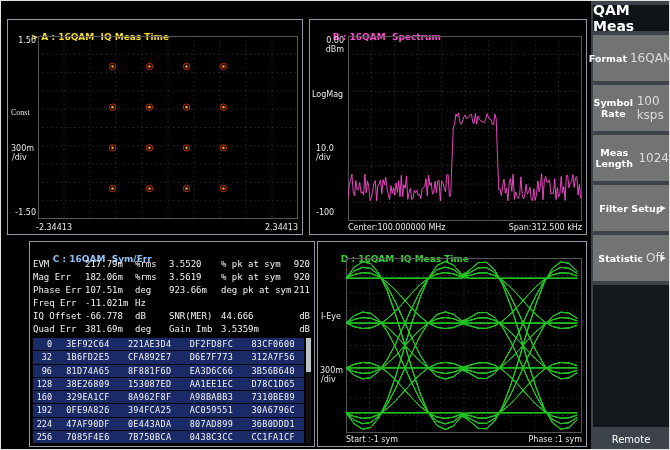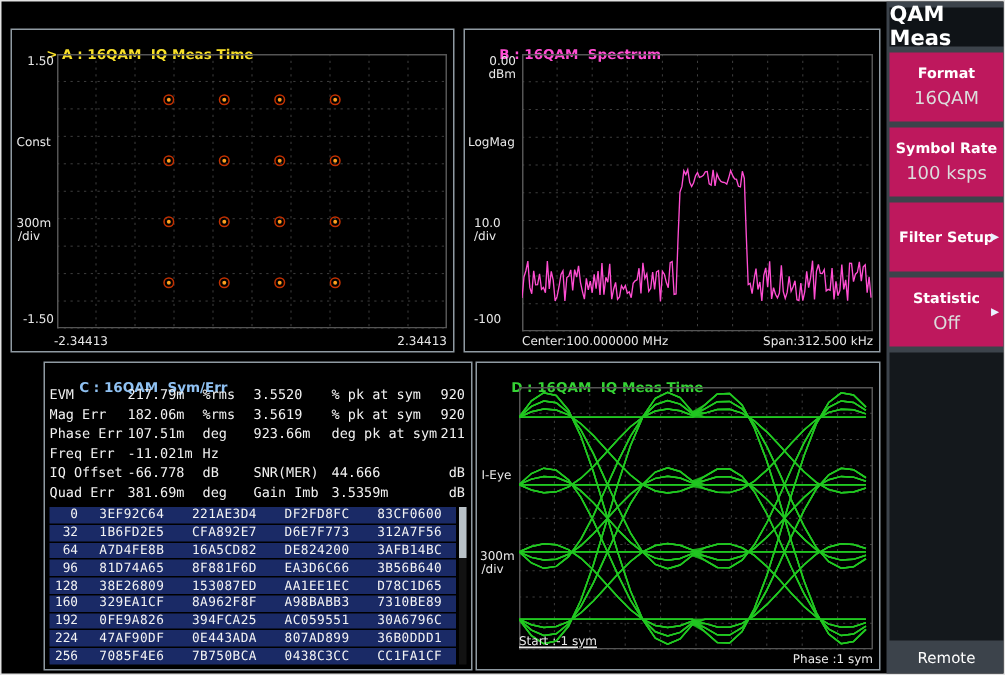--- a/index.html
+++ b/index.html
@@ -24,39 +24,39 @@
   .trow{flex:1;background:#1a2a66;display:grid;grid-template-columns:24px 1fr 1fr 1fr 1fr;align-items:center;}
   .trow .ti{text-align:right;padding-right:5px;}
   .trow .tv{text-align:center;letter-spacing:0.3px;}
   .sbar{position:absolute;top:96px;right:3px;bottom:3px;width:5px;background:#121212;}
   .sthumb{position:absolute;top:0;left:0;right:0;height:32%;background:#b9c2c8;}
   .sidebar{position:absolute;left:590px;top:0;width:80px;height:450px;background:#3c434b;
            box-sizing:border-box;padding:4px 2px;display:flex;flex-direction:column;gap:4px;}
   .sb-header{height:26px;background:#0f1317;display:flex;align-items:center;justify-content:center;
              font-size:14px;font-weight:bold;flex:0 0 auto;}
   .sb-list{display:flex;flex-direction:column;gap:4px;flex:0 0 auto;}
-  .skey{position:relative;height:46px;background:#be185d;display:flex;flex-direction:column;
+  .skey{position:relative;height:46px;background:#737373;display:flex;flex-direction:row;
         align-items:center;justify-content:center;gap:3px;cursor:pointer;}
   .skey-label{font-size:9.5px;font-weight:bold;text-align:center;}
   .skey-value{font-size:12px;color:#dcdcdc;text-align:left;}
   .skey-arrow{position:absolute;right:3px;top:50%;transform:translateY(-50%);font-size:7px;color:#eaf3ff;}
   .sb-spacer{flex:1 1 auto;background:#14181c;}
   .sb-footer{height:16px;flex:0 0 auto;display:flex;align-items:center;justify-content:center;font-size:10px;color:#fff;}
 </style>
 </head>
 <body>
 
 <div class="screen">
 
   <div class="panel" style="left:6px;top:18px;width:296px;height:216px;">
     <div class="ptitle ta">
       <span class="marker">&gt;</span><span>A : 16QAM  IQ Meas Time</span>
     </div>
     <div class="axis" style="left:2px;top:16px;width:26px;text-align:right;">1.50</div>
-    <div class="axis" style="left:3px;top:70px;">Const</div>
+    <div class="axis" style="left:3px;top:88px;font-family:Liberation Serif, serif;">Const</div>
     <div class="axis" style="left:3px;top:124px;">300m</div>
     <div class="axis" style="left:4px;top:133px;">/div</div>
     <div class="axis" style="left:2px;top:188px;width:26px;text-align:right;">-1.50</div>
     <div class="plot" style="left:30px;top:16px;right:4px;bottom:15px;">
         <svg id="svgA" width="260" height="183" viewBox="0 0 260 183">
           <line x1="0" y1="0" x2="0" y2="183" stroke="#454545" stroke-width="0.6" stroke-dasharray="1.5,3"></line>
           <line x1="0" y1="0" x2="260" y2="0" stroke="#454545" stroke-width="0.6" stroke-dasharray="1.5,3"></line>
           <line x1="26" y1="0" x2="26" y2="183" stroke="#454545" stroke-width="0.6" stroke-dasharray="1.5,3"></line>
           <line x1="0" y1="18.3" x2="260" y2="18.3" stroke="#454545" stroke-width="0.6" stroke-dasharray="1.5,3"></line>
           <line x1="52" y1="0" x2="52" y2="183" stroke="#454545" stroke-width="0.6" stroke-dasharray="1.5,3"></line>
@@ -219,27 +219,20 @@
           <span class="tv">221AE3D4</span>
           <span class="tv">DF2FD8FC</span>
           <span class="tv">83CF0600</span>
         </div>
         <div class="trow">
           <span class="ti">32</span>
           <span class="tv">1B6FD2E5</span>
           <span class="tv">CFA892E7</span>
           <span class="tv">D6E7F773</span>
           <span class="tv">312A7F56</span>
-        </div>
-        <div class="trow">
-          <span class="ti">64</span>
-          <span class="tv">A7D4FE8B</span>
-          <span class="tv">16A5CD82</span>
-          <span class="tv">DE824200</span>
-          <span class="tv">3AFB14BC</span>
         </div>
         <div class="trow">
           <span class="ti">96</span>
           <span class="tv">81D74A65</span>
           <span class="tv">8F881F6D</span>
           <span class="tv">EA3D6C66</span>
           <span class="tv">3B56B640</span>
         </div>
         <div class="trow">
           <span class="ti">128</span>
@@ -373,36 +366,40 @@
           <polyline points="0.0,20.2 8.3,16.5 16.5,14.7 24.8,15.3 33.0,18.6 41.3,24.5 49.6,32.3 57.8,41.3 66.1,50.5 74.3,58.7 82.6,65.2 90.9,69.3 99.1,70.6 107.4,69.5 115.6,66.3 123.9,59.5 132.2,54.7 140.4,54.5 148.7,59.5 156.9,69.8 165.2,84.5 173.5,102.0 181.7,120.5 190.0,137.7 198.2,151.8 206.5,161.4 214.8,165.7 223.0,164.7 231.3,159.4" fill="none" stroke="#22c822" stroke-width="1" opacity="0.8"></polyline>
           <polyline points="0.0,20.2 8.3,16.5 16.5,14.7 24.8,15.3 33.0,18.6 41.3,24.5 49.6,32.3 57.8,41.3 66.1,50.5 74.3,58.7 82.6,65.2 90.9,69.3 99.1,70.6 107.4,69.5 115.6,66.3 123.9,62.3 132.2,59.9 140.4,59.8 148.7,62.3 156.9,67.4 165.2,74.8 173.5,83.5 181.7,92.8 190.0,101.4 198.2,108.5 206.5,113.2 214.8,115.4 223.0,114.9 231.3,112.2" fill="none" stroke="#22c822" stroke-width="1" opacity="0.8"></polyline>
           <polyline points="0.0,20.2 8.3,16.5 16.5,14.7 24.8,15.3 33.0,18.6 41.3,24.5 49.6,32.3 57.8,41.3 66.1,50.5 74.3,58.7 82.6,65.2 90.9,69.3 99.1,70.6 107.4,69.5 115.6,66.3 123.9,65.1 132.2,65.1 140.4,65.1 148.7,65.1 156.9,65.1 165.2,65.1 173.5,65.1 181.7,65.1 190.0,65.1 198.2,65.1 206.5,65.1 214.8,65.1 223.0,65.1 231.3,65.1" fill="none" stroke="#22c822" stroke-width="1" opacity="0.8"></polyline>
           <polyline points="0.0,20.2 8.3,16.5 16.5,14.7 24.8,15.3 33.0,18.6 41.3,24.5 49.6,32.3 57.8,41.3 66.1,50.5 74.3,58.7 82.6,65.2 90.9,69.3 99.1,70.6 107.4,69.5 115.6,66.3 123.9,67.8 132.2,70.2 140.4,70.4 148.7,67.8 156.9,62.7 165.2,55.4 173.5,46.6 181.7,37.4 190.0,28.7 198.2,21.7 206.5,16.9 214.8,14.8 223.0,15.2 231.3,17.9" fill="none" stroke="#22c822" stroke-width="1" opacity="0.8"></polyline>
           <polyline points="0.0,20.2 8.3,20.2 16.5,20.2 24.8,20.2 33.0,20.2 41.3,20.2 49.6,20.2 57.8,20.2 66.1,20.2 74.3,20.2 82.6,20.2 90.9,20.2 99.1,20.2 107.4,20.2 115.6,20.2 123.9,11.9 132.2,4.6 140.4,4.3 148.7,11.9 156.9,27.3 165.2,49.3 173.5,75.6 181.7,103.3 190.0,129.2 198.2,150.4 206.5,164.7 214.8,171.1 223.0,169.7 231.3,161.6" fill="none" stroke="#22c822" stroke-width="1" opacity="0.8"></polyline>
           <polyline points="0.0,20.2 8.3,20.2 16.5,20.2 24.8,20.2 33.0,20.2 41.3,20.2 49.6,20.2 57.8,20.2 66.1,20.2 74.3,20.2 82.6,20.2 90.9,20.2 99.1,20.2 107.4,20.2 115.6,20.2 123.9,14.6 132.2,9.8 140.4,9.6 148.7,14.6 156.9,24.9 165.2,39.6 173.5,57.1 181.7,75.6 190.0,92.8 198.2,107.0 206.5,116.5 214.8,120.8 223.0,119.9 231.3,114.5" fill="none" stroke="#22c822" stroke-width="1" opacity="0.8"></polyline>
           <polyline points="0.0,20.2 8.3,20.2 16.5,20.2 24.8,20.2 33.0,20.2 41.3,20.2 49.6,20.2 57.8,20.2 66.1,20.2 74.3,20.2 82.6,20.2 90.9,20.2 99.1,20.2 107.4,20.2 115.6,20.2 123.9,17.4 132.2,15.0 140.4,14.9 148.7,17.4 156.9,22.6 165.2,29.9 173.5,38.7 181.7,47.9 190.0,56.5 198.2,63.6 206.5,68.4 214.8,70.5 223.0,70.0 231.3,67.3" fill="none" stroke="#22c822" stroke-width="1" opacity="0.8"></polyline>
           <polyline points="0.0,20.2 8.3,20.2 16.5,20.2 24.8,20.2 33.0,20.2 41.3,20.2 49.6,20.2 57.8,20.2 66.1,20.2 74.3,20.2 82.6,20.2 90.9,20.2 99.1,20.2 107.4,20.2 115.6,20.2 123.9,20.2 132.2,20.2 140.4,20.2 148.7,20.2 156.9,20.2 165.2,20.2 173.5,20.2 181.7,20.2 190.0,20.2 198.2,20.2 206.5,20.2 214.8,20.2 223.0,20.2 231.3,20.2" fill="none" stroke="#22c822" stroke-width="1" opacity="0.8"></polyline>
         </svg>
       </div>
-    <div class="axis" style="left:28px;bottom:14px;text-decoration:underline;">Start :-1 sym</div>
+    <div class="axis" style="left:28px;bottom:2px;">Start :-1 sym</div>
     <div class="axis" style="right:4px;bottom:2px;">Phase :1 sym</div>
   </div>
 
   <div class="sidebar">
     <div class="sb-header">QAM Meas</div>
     <div class="sb-list" id="sbButtons">
         <div class="skey">
           <div class="skey-label">Format</div>
           <div class="skey-value">16QAM</div>
         </div>
         <div class="skey">
           <div class="skey-label">Symbol Rate</div>
           <div class="skey-value">100 ksps</div>
         </div>
         <div class="skey">
+          <div class="skey-label">Meas Length</div>
+          <div class="skey-value">1024</div>
+        </div>
+        <div class="skey">
           <div class="skey-label">Filter Setup</div>
           <span class="skey-arrow">▶</span>
         </div>
         <div class="skey">
           <div class="skey-label">Statistic</div>
           <div class="skey-value">Off</div>
           <span class="skey-arrow">▶</span>
         </div>
       </div>
     <div class="sb-spacer"></div>

